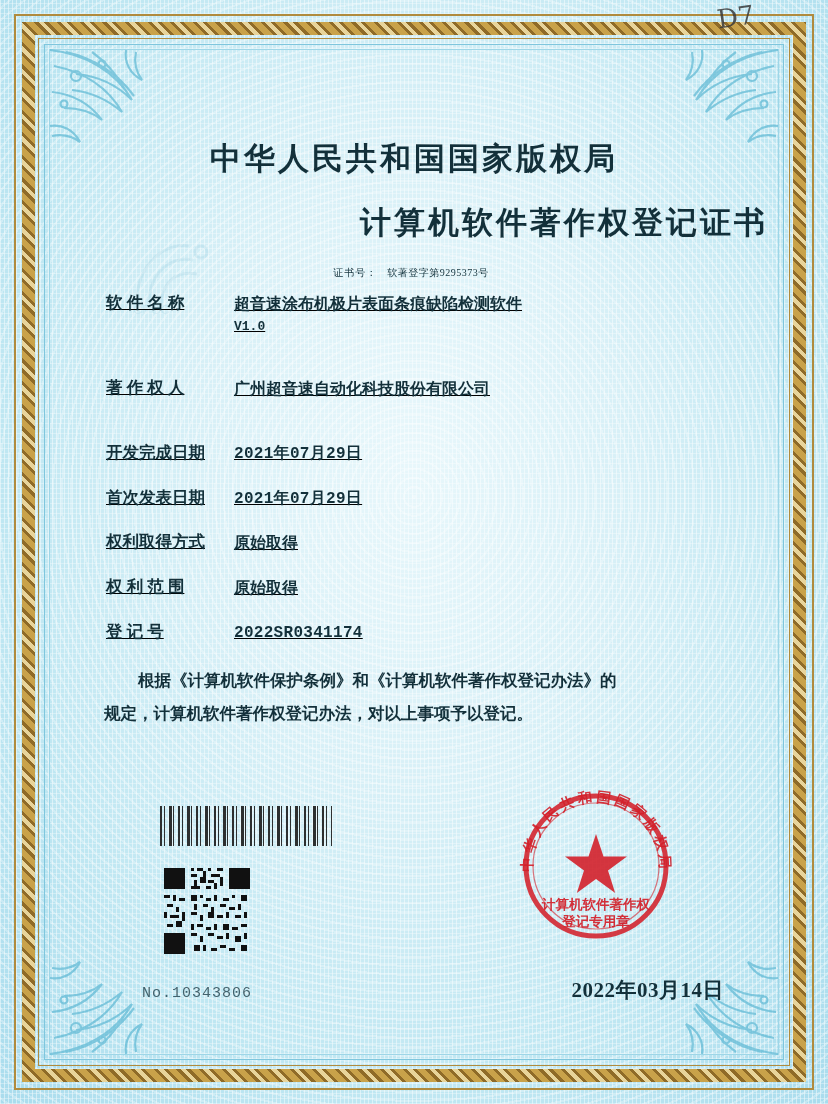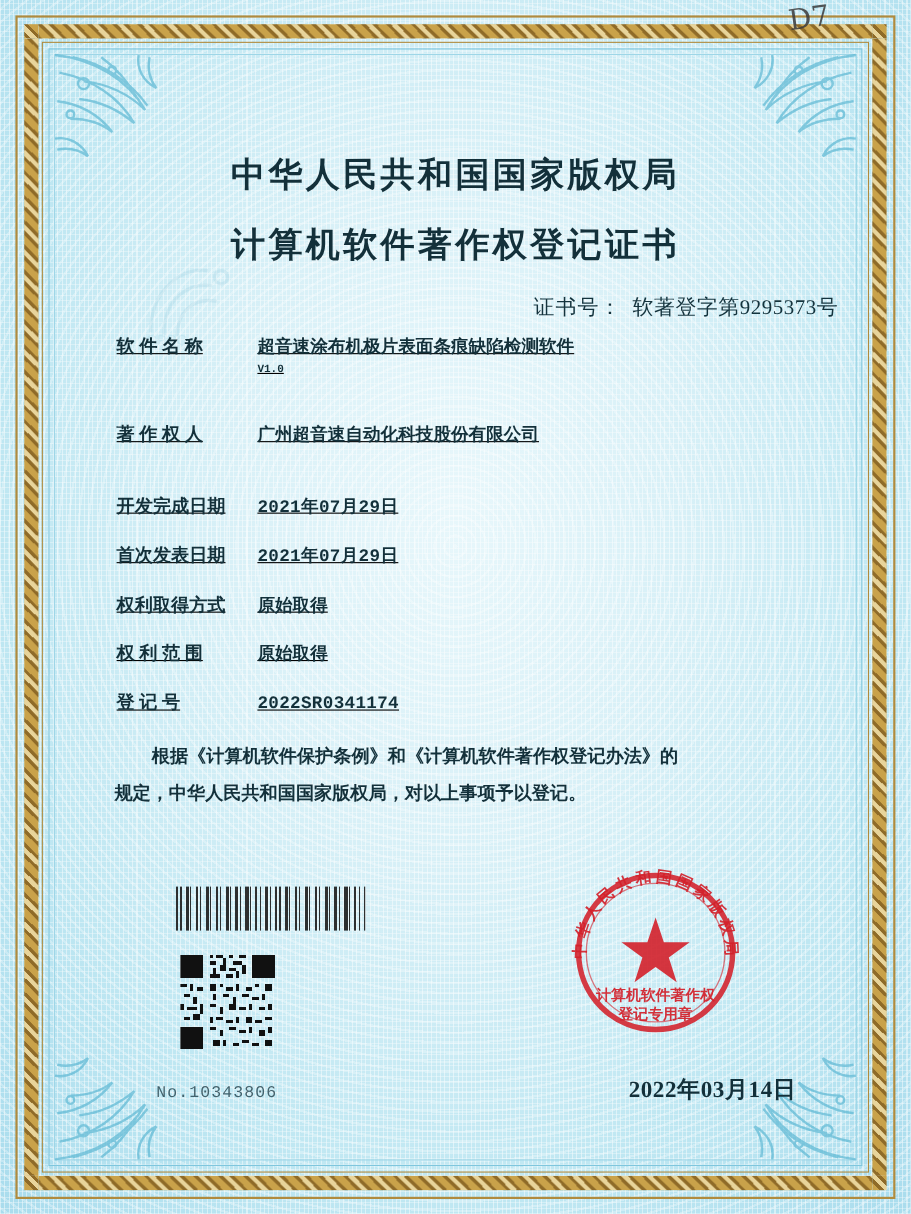--- a/index.html
+++ b/index.html
@@ -97,33 +97,33 @@
     margin-top: 78px;
     text-align: center;
     font-size: 31px;
     letter-spacing: 3px;
     font-weight: 700;
     color: #13303a;
     font-family: "DejaVu Serif", "Liberation Serif", serif;
   }
   .title-sub {
     margin-top: 22px;
-    text-align: center;
+    text-align: right;
     font-size: 31px;
     letter-spacing: 3px;
     font-weight: 700;
     color: #13303a;
     font-family: "DejaVu Serif", "Liberation Serif", serif;
   }
 
   .cert-no-row {
     margin-top: 22px;
     padding-right: 6px;
-    text-align: right;
-    font-size: 19px;
+    text-align: center;
+    font-size: 10px;
     color: #14333d;
     letter-spacing: .5px;
   }
   .cert-no-row .lbl { letter-spacing: 1px; }
   .cert-no-row .val { margin-left: 10px; }
 
   
   .fields {
     margin-top: 12px;
     padding-left: 46px;
@@ -143,21 +143,21 @@
     letter-spacing: 0px;
     white-space: nowrap;
   }
   .field .val {
     flex: 1;
     font-size: 16px;
     font-weight: 700;
     color: #13303a;
     line-height: 1.55;
   }
-  .field .val .line2 { display: block; font-family: "Liberation Mono","DejaVu Sans Mono",monospace; font-size: 10px;}
+  .field .val .line2 { display: block; font-family: "Liberation Mono","DejaVu Sans Mono",monospace; font-size: 13px;}
   .field.gap-xl { margin-bottom: 40px; }
   .field.gap-md { margin-bottom: 20px; }
 
   .val-mono {
     font-family: "Liberation Mono", "DejaVu Sans Mono", monospace;
     font-size: 15.5px;
     letter-spacing: .3px;
   }
 
   
@@ -396,21 +396,21 @@
 
       <div class="field">
         <div class="lbl">登 记 号</div>
         <div class="val val-mono">2022SR0341174</div>
       </div>
 
     </div>
 
     <div class="statement">
       <div><span class="indent"></span><span>根据《计算机软件保护条例》和《计算机软件著作权登记办法》的</span></div>
-      <div>规定，中华人民共和国国家版权局，对以上事项予以登记。</div>
+      <div>规定，计算机软件著作权登记办法，对以上事项予以登记。</div>
     </div>
 
     <div class="bottom">
 
       <div class="barcode"></div>
 
       <div class="qr">
         <svg viewBox="0 0 29 29" xmlns="http://www.w3.org/2000/svg" shape-rendering="crispEdges">
           <rect width="29" height="29" fill="#ffffff" fill-opacity="0"></rect>
           <g fill="#111111">

